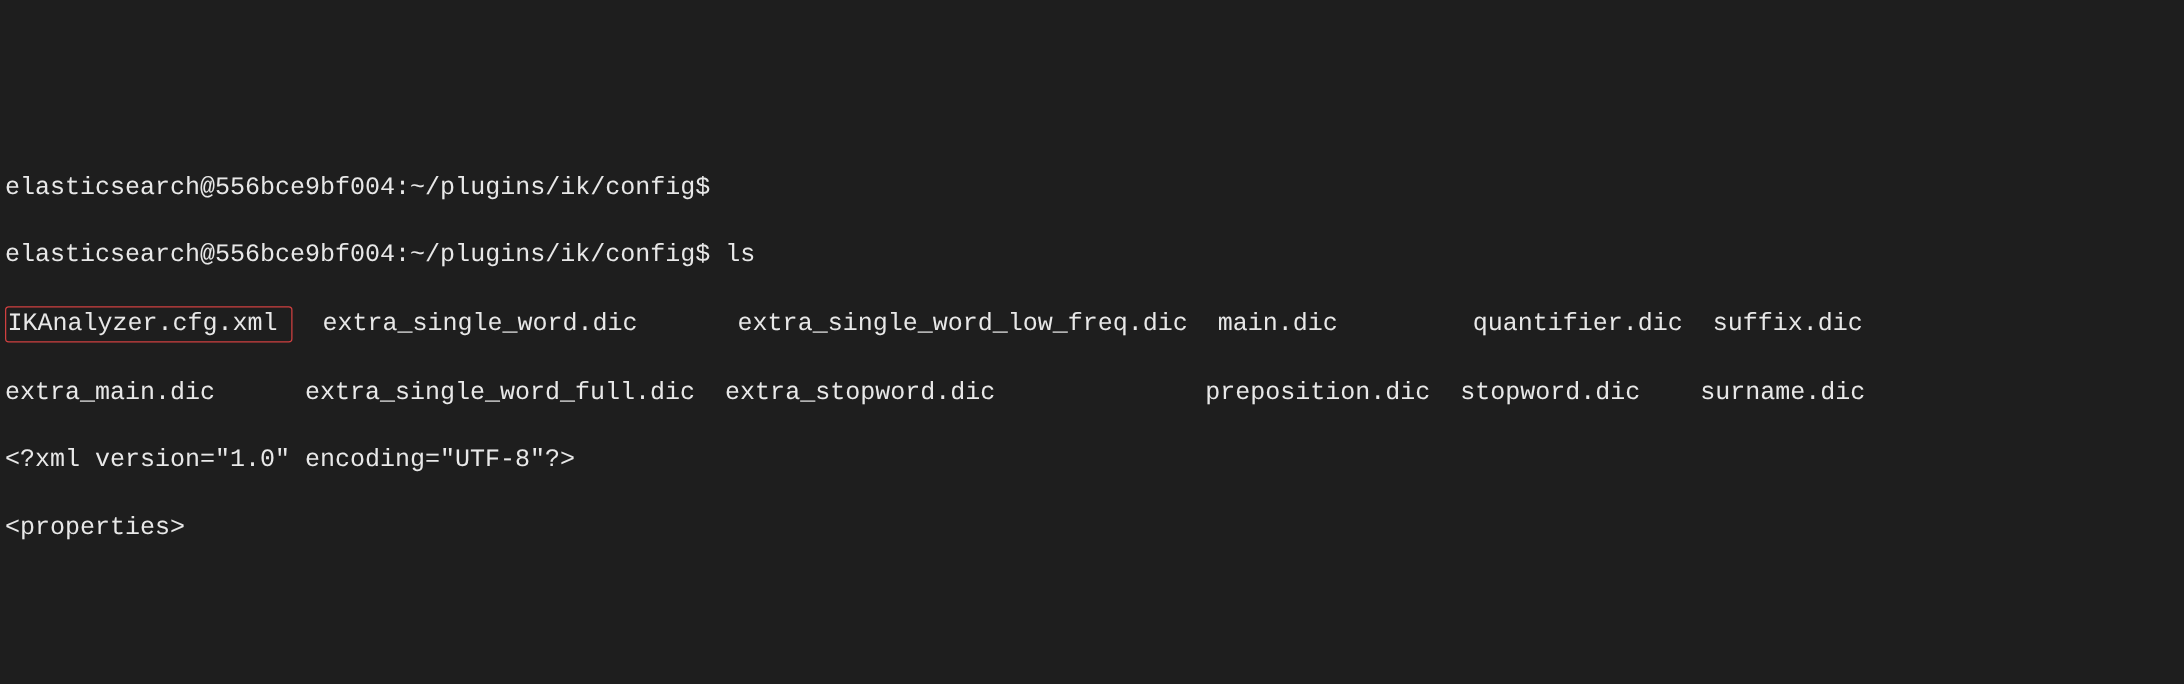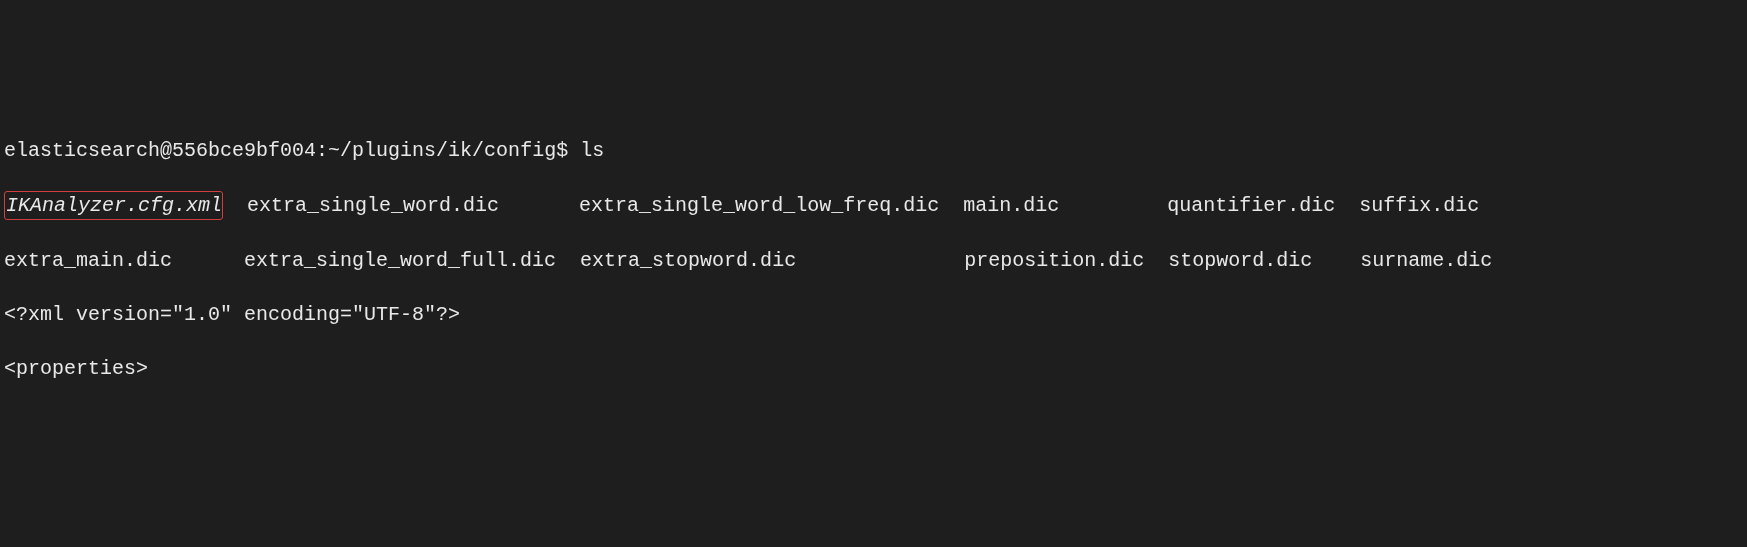--- a/index.html
+++ b/index.html
@@ -10,33 +10,33 @@
     font-family: "Consolas", "Courier New", monospace;
     font-size: 20px;
     line-height: 1.35;
     white-space: pre;
     overflow-x: auto;
   }
   .line { display: block; }
   .box {
     border: 1.5px solid #d04040;
     border-radius: 3px;
-    padding: 0 0 0 1px;
+    padding: 0 11px 0 1px;
     display: inline-block;
-    font-style: italic;
   }
   .u { text-decoration: underline; }
   .pad { display:inline-block; }
 </style>
 </head>
 <body>
 
 
 
 <div>
+<span class="line"><span>elasticsearch</span>@<span>556bce9bf004</span>:<span>~/plugins/ik/config</span><span>$</span></span>
 <span class="line"><span>elasticsearch</span>@<span>556bce9bf004</span>:<span>~/plugins/ik/config</span><span>$</span> <span>ls</span></span>
 <span class="line"><span class="box">IKAnalyzer.cfg.xml</span><span class="pad" style="width:24px"></span><span>extra_single_word.dic</span><span class="pad" style="width:80px"></span><span>extra_single_word_low_freq.dic</span><span class="pad" style="width:24px"></span><span>main.dic</span><span class="pad" style="width:108px"></span><span>quantifier.dic</span><span class="pad" style="width:24px"></span><span>suffix.dic</span></span>
 <span class="line"><span>extra_main.dic</span><span class="pad" style="width:72px"></span><span>extra_single_word_full.dic</span><span class="pad" style="width:24px"></span><span>extra_stopword.dic</span><span class="pad" style="width:168px"></span><span>preposition.dic</span><span class="pad" style="width:24px"></span><span>stopword.dic</span><span class="pad" style="width:48px"></span><span>surname.dic</span></span>
 <span class="line">&lt;?xml version="1.0" encoding="UTF-8"?&gt;</span>
 <span class="line">&lt;properties&gt;</span>
 
 
 
 
 

